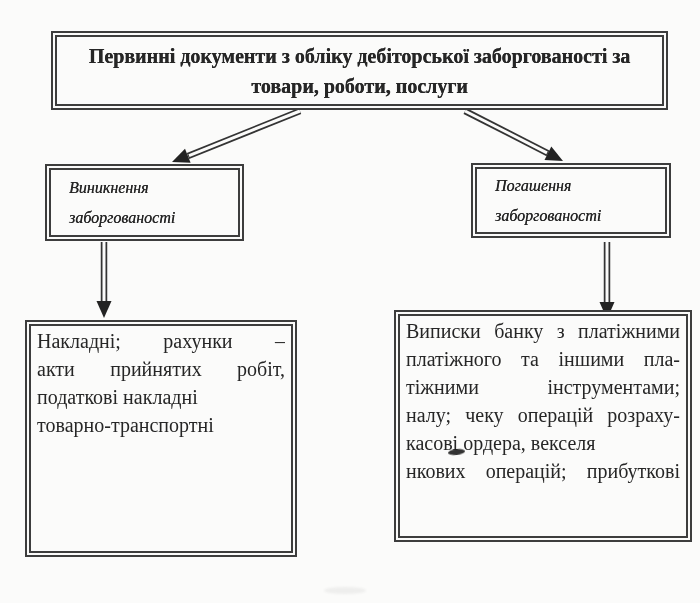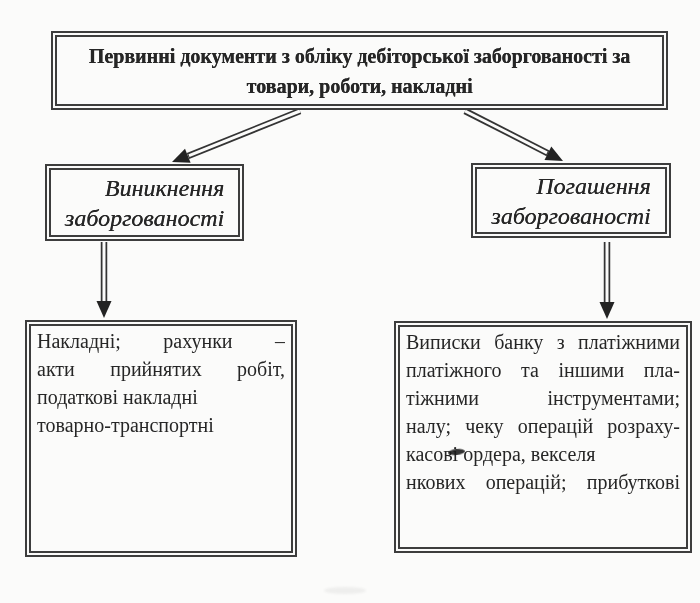--- a/index.html
+++ b/index.html
@@ -17,21 +17,21 @@
   .dbox-inner {
     box-sizing:border-box; width:100%; height:100%;
     border:2px solid #3d3d3d;
   }
   .center-flex { display:flex; flex-direction:column; align-items:center; justify-content:center; }
   .title-text {
     font-weight:bold; font-size:20px; line-height:30px; text-align:center;
     padding:0 24px; text-shadow:0.3px 0 0 currentColor;
   }
   .branch-label {
-    font-style:italic; font-size:24px; line-height:30px; text-align:right;
+    font-style:italic; font-size:16px; line-height:30px; text-align:left;
     padding:0 18px; text-shadow:0.2px 0 0 currentColor;
   }
   .doc-text { padding:1px 6px 0 6px; font-size:20px; }
   .doc-text .line { line-height:28px; white-space:nowrap; }
   .doc-text .jline {
     white-space:normal; text-align:justify; text-align-last:justify;
     text-justify:inter-word; overflow:hidden; height:28px;
   }
   .doc-text .lline { text-align:left; }
   .arrow-layer { position:absolute; left:0; top:0; pointer-events:none; }
@@ -72,21 +72,21 @@
 
     <g>
       <line x1="607" y1="242" x2="607" y2="303" stroke="#343434" stroke-width="6.5"></line>
       <line x1="607" y1="242" x2="607" y2="302" stroke="#fbfbfa" stroke-width="3"></line>
       <polygon points="607,319 599.5,302 614.5,302" fill="#232323"></polygon>
     </g>
   </svg>
 
   <div class="dbox" style="left:51px; top:31px; width:617px; height:79px;">
     <div class="dbox-inner center-flex">
-      <div class="title-text">Первинні документи з обліку дебіторської заборгованості за товари, роботи, накладні</div>
+      <div class="title-text">Первинні документи з обліку дебіторської заборгованості за товари, роботи, послуги</div>
     </div>
   </div>
 
   <div class="dbox" style="left:45px; top:164px; width:199px; height:77px;">
     <div class="dbox-inner center-flex">
       <div class="branch-label">Виникнення заборгованості</div>
     </div>
   </div>
 
   <div class="dbox" style="left:471px; top:163px; width:200px; height:75px;">
@@ -99,21 +99,21 @@
     <div class="dbox-inner">
       <div class="doc-text">
         <div class="line jline">Накладні; рахунки – фактури;</div>
         <div class="line jline">акти прийнятих робіт, послуг;</div>
         <div class="line lline">податкові накладні</div>
         <div class="line jline">товарно-транспортні накладні;</div>
       </div>
     </div>
   </div>
 
-  <div class="dbox" style="left:394px; top:321px; width:298px; height:232px;">
+  <div class="dbox" style="left:394px; top:310px; width:298px; height:232px;">
     <div class="dbox-inner">
       <div class="doc-text">
         <div class="line jline">Виписки банку з платіжними</div>
         <div class="line jline">платіжного та іншими пла-</div>
         <div class="line jline">тіжними інструментами;</div>
         <div class="line jline">налу; чеку операцій розраху-</div>
         <div class="line lline">касові ордера, векселя</div>
         <div class="line jline">нкових операцій; прибуткові</div>
       </div>
     </div>

